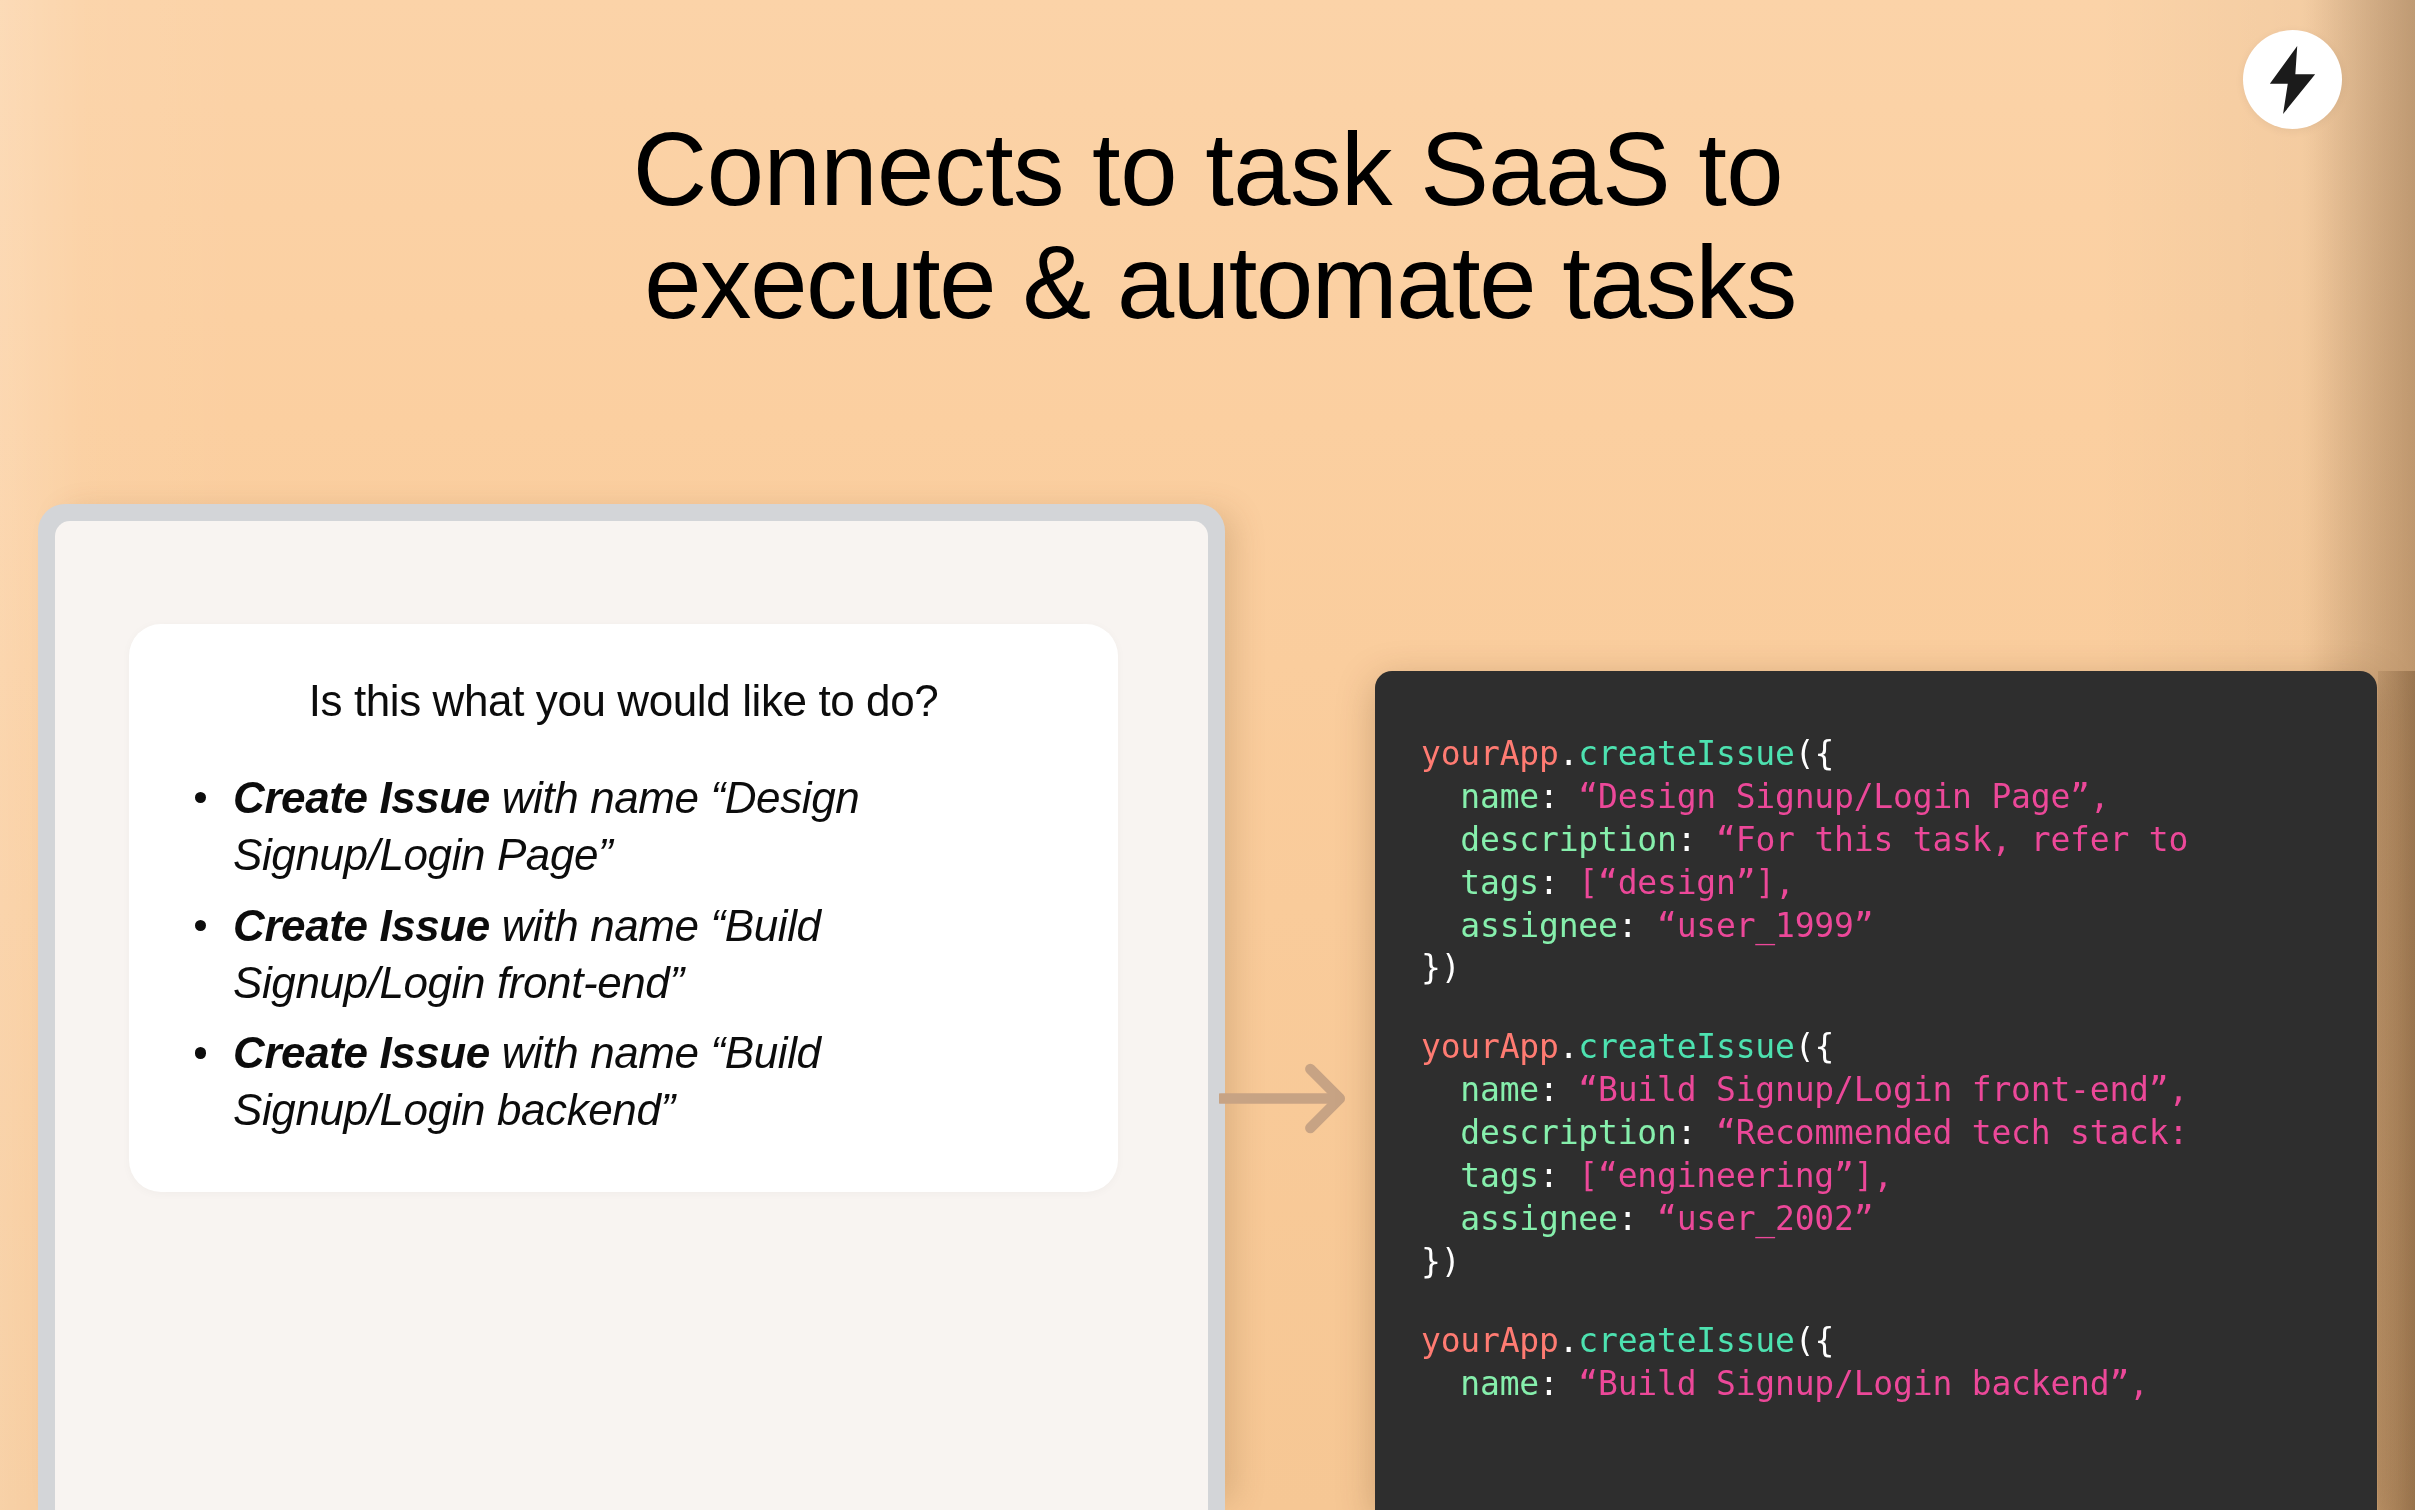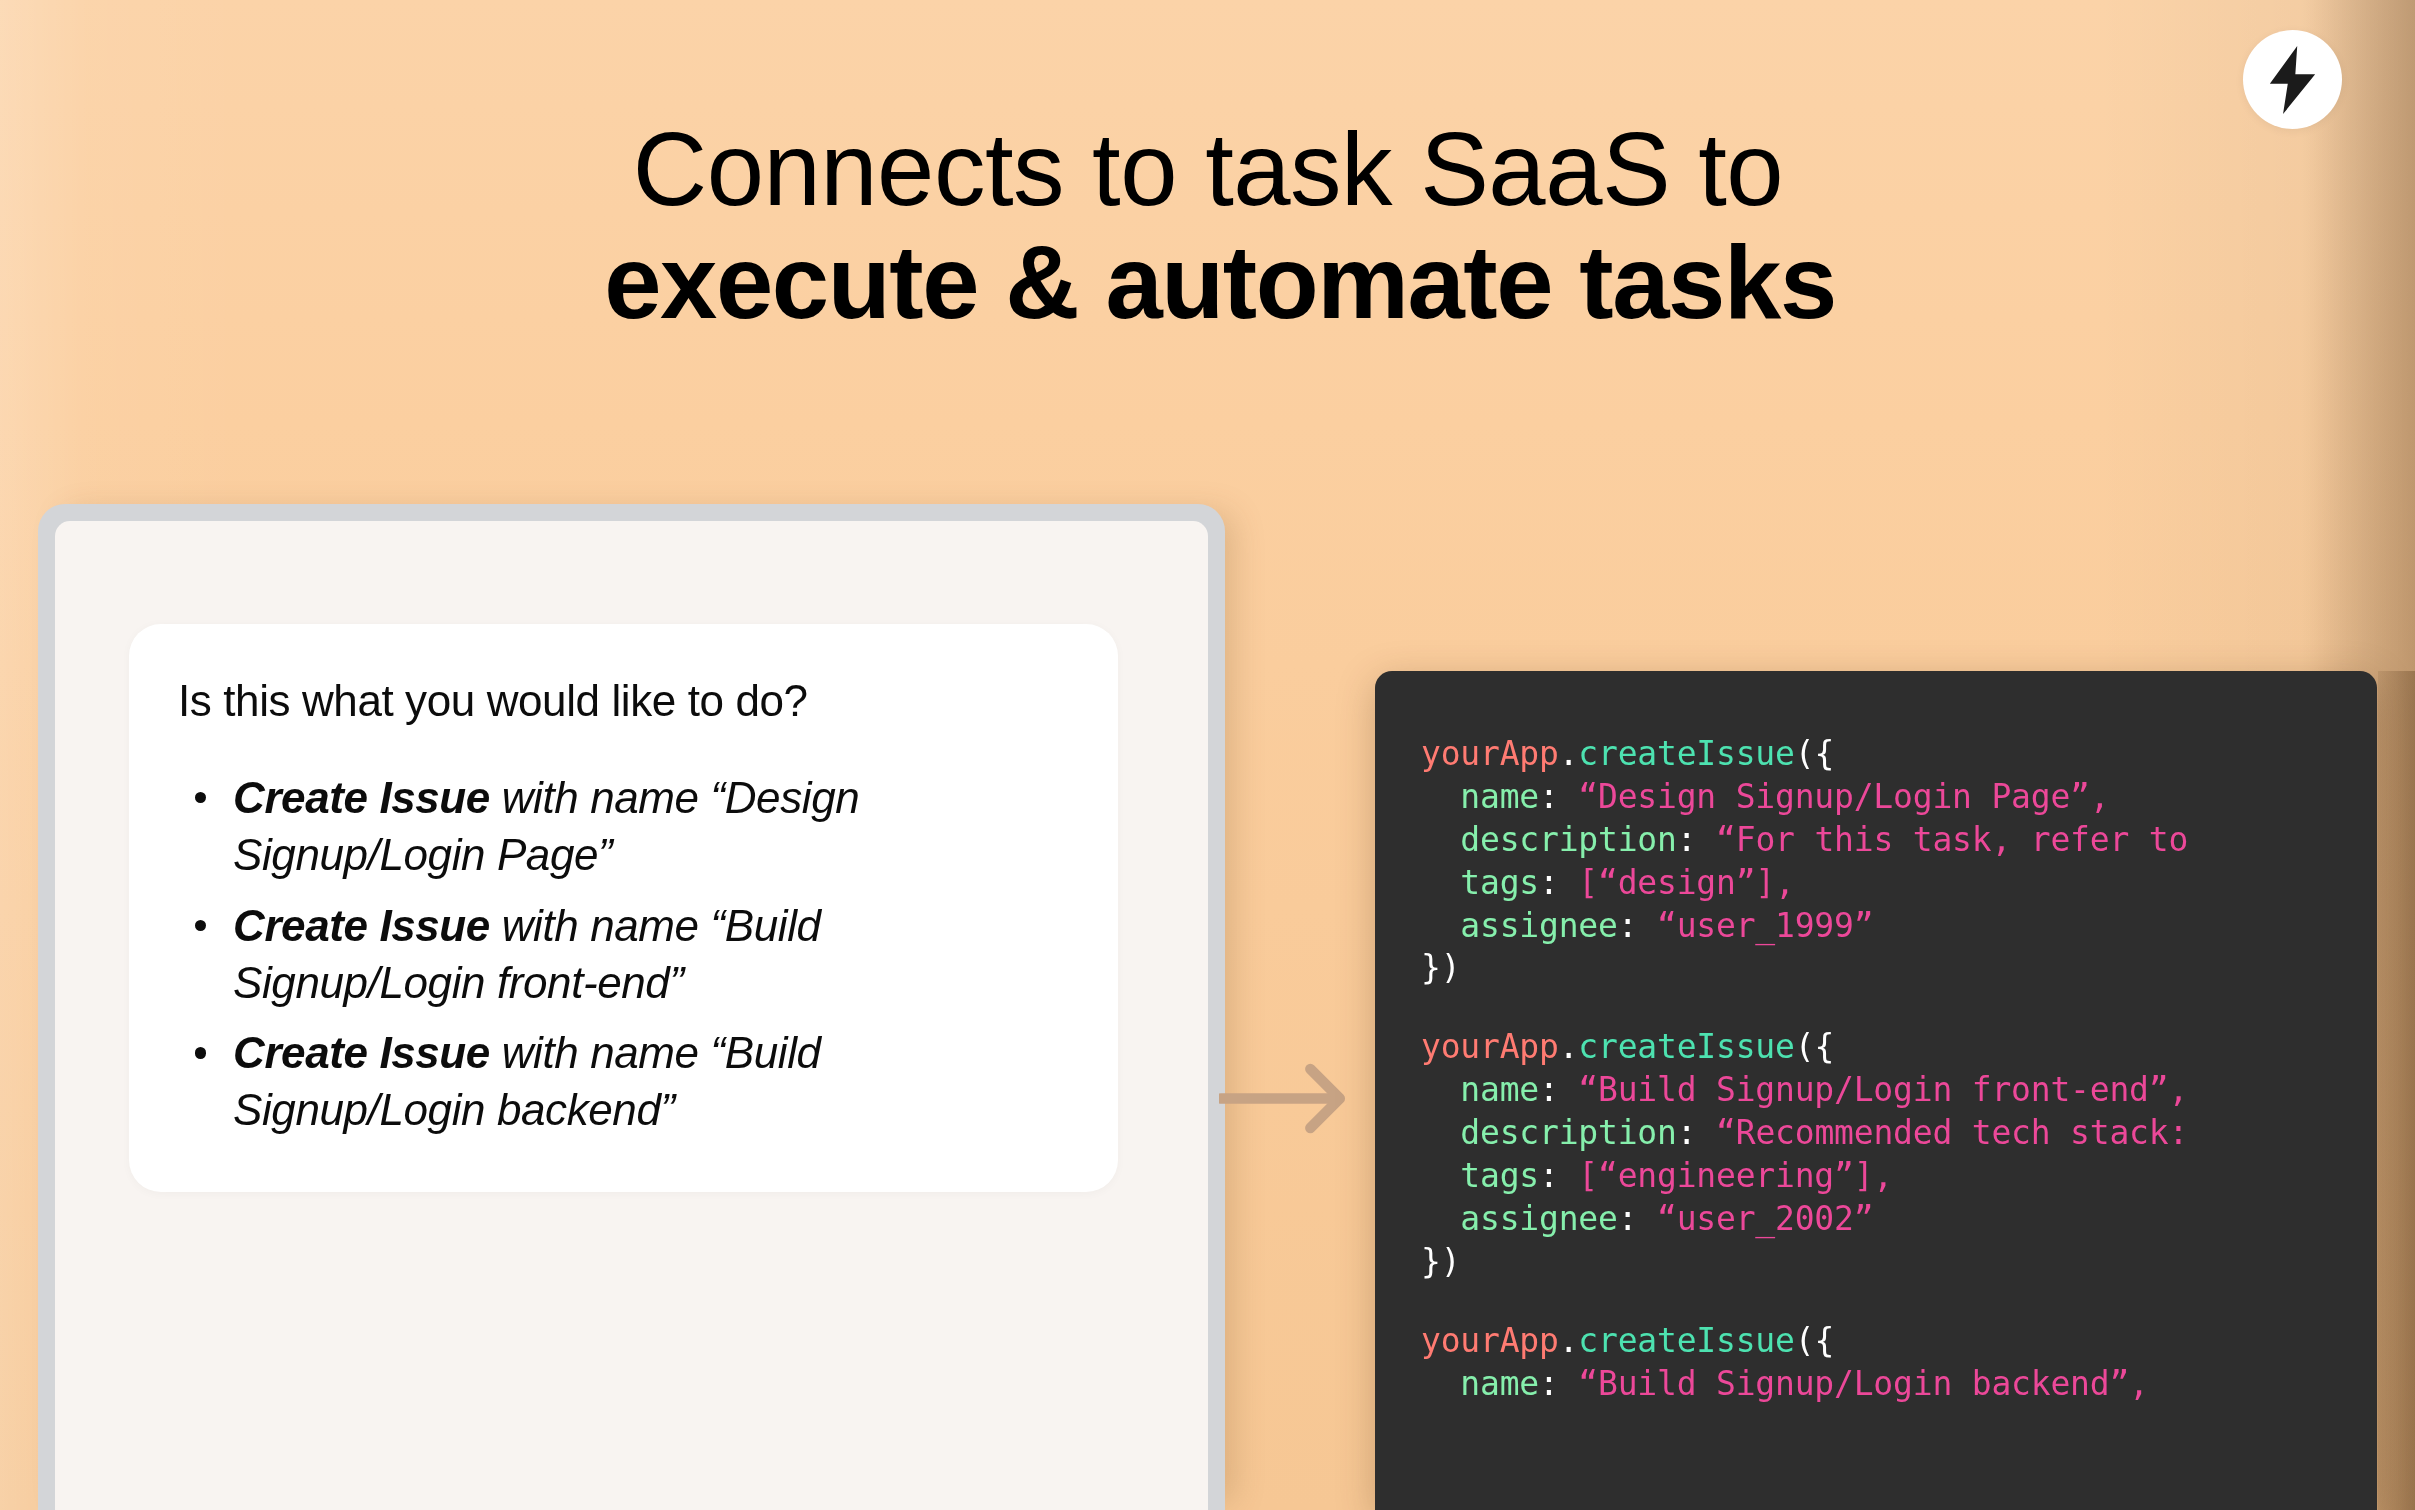--- a/index.html
+++ b/index.html
@@ -45,21 +45,21 @@
   
   #headline{
     position:absolute; top:114px; left:0; width:2416px;
     text-align:center; color:#000;
     letter-spacing:-0.5px;
   }
   #headline .l1{
     display:block; font-size:103px; line-height:1.08; font-weight:400;
   }
   #headline .l2{
-    display:block; font-size:103px; line-height:1.12; font-weight:700;
+    display:block; font-size:103px; line-height:1.12; font-weight:400;
     letter-spacing:-1.4px;
     padding-left:24px;
   }
 
   
   #chat-panel{
     position:absolute; left:38px; top:504px;
     width:1187px; height:1006px;
     background:#d3d5d8;
     border-radius:27px 27px 0 0;
@@ -80,20 +80,21 @@
     width:989px;
     background:#ffffff;
     border-radius:32px;
     padding:51px 49px 53px 49px;
     box-shadow:0 1.9px 9.5px rgba(0,0,0,0.03);
   }
   #question{
     font-size:44px; line-height:1.18; color:#0c0c0c; font-weight:400;
     letter-spacing:-0.4px;
     margin-bottom:42px;
+    text-align:center;
   }
   #task-list{ list-style:none; }
   #task-list li{
     position:relative;
     padding-left:55px;
     font-size:44px; line-height:1.30; color:#0c0c0c;
     letter-spacing:-0.4px;
     margin-bottom:13.3px;
     font-style:italic;
   }

